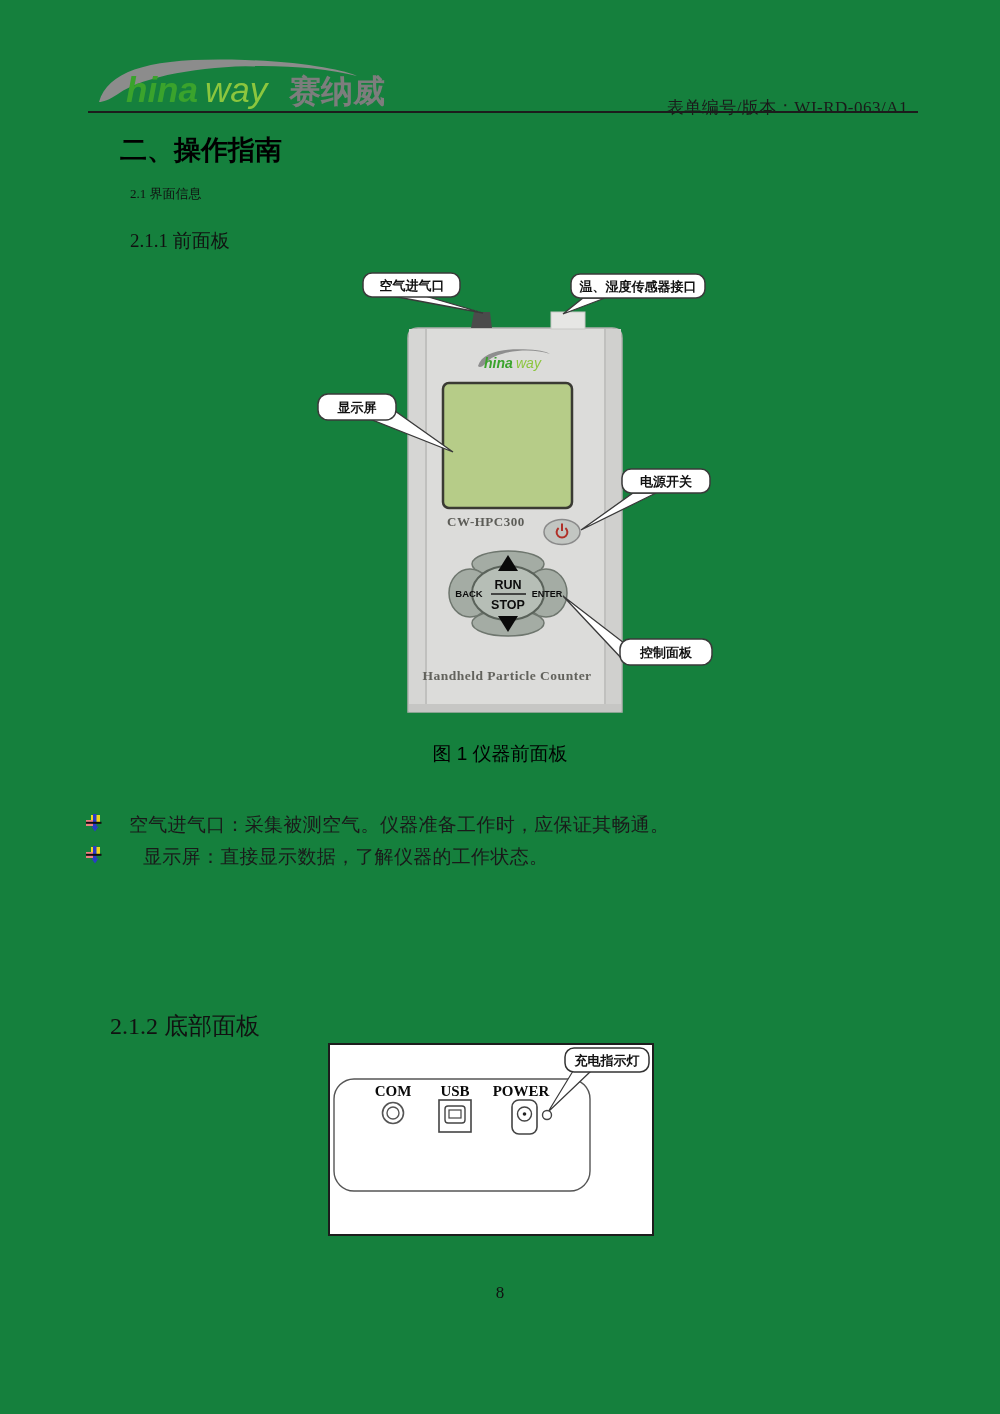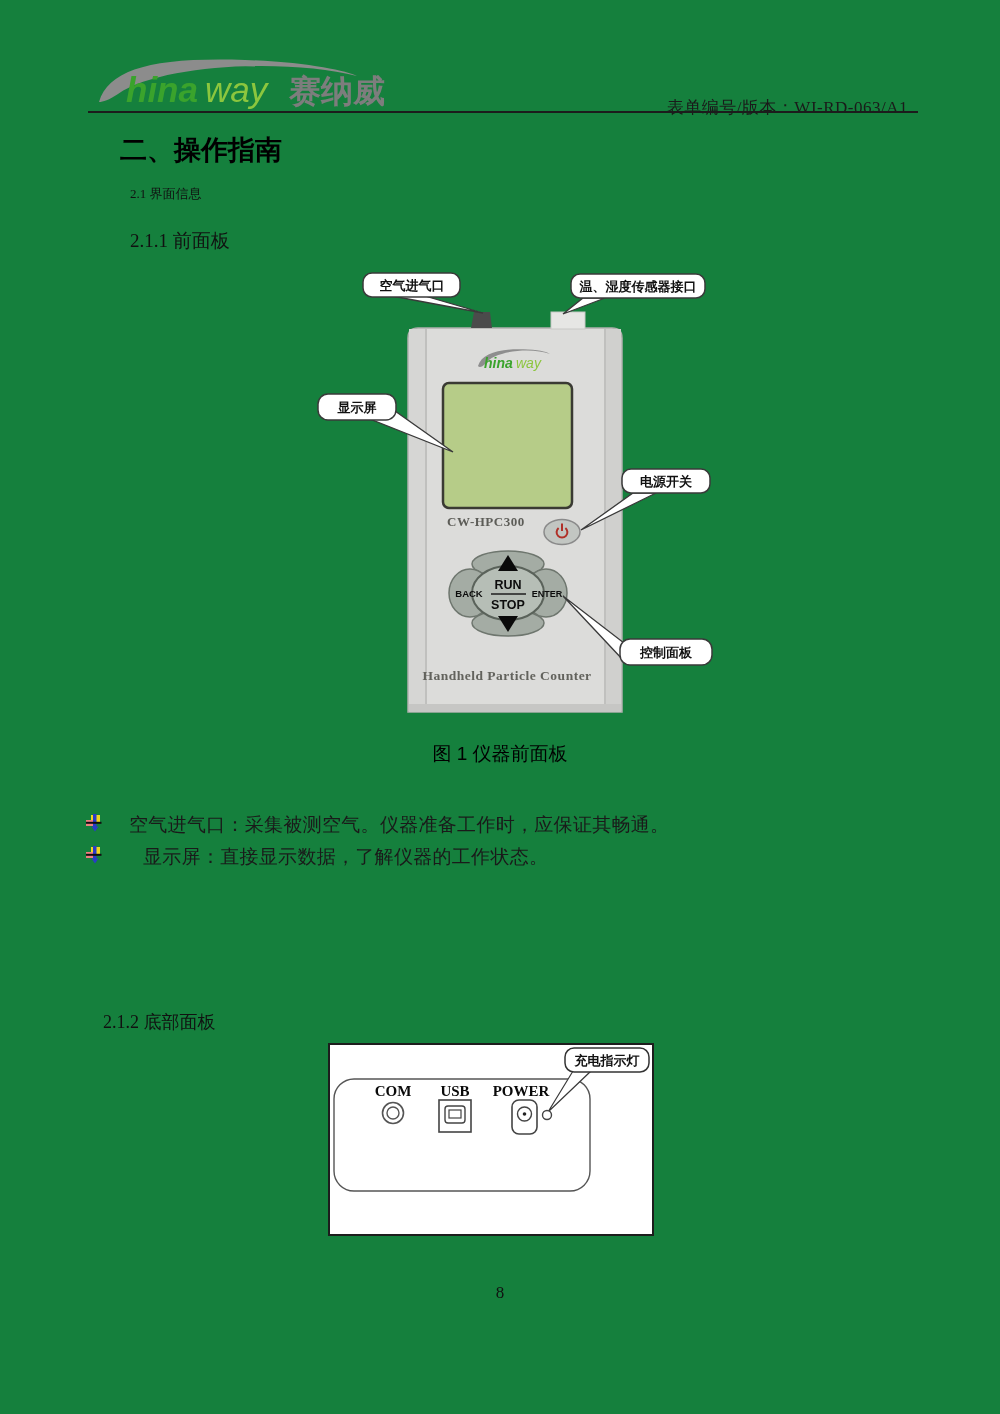--- a/index.html
+++ b/index.html
@@ -10,21 +10,21 @@
   .abs { position:absolute; }
 
   
   .doc-number { top:96px; right:92px; font-size:17px; color:#1a1a1a; letter-spacing:0.5px; }
   .header-rule { top:111px; left:88px; width:830px; border-top:2px solid #1c1c1c; }
 
   
   .title-main { top:132px; left:104px; font-family:"Liberation Sans","DejaVu Sans",sans-serif; font-weight:700; font-size:27px; color:#000;margin-left:16px; }
   .h-s21  { top:185px; left:130px; font-size:13px; }
   .h-s211 { top:228px; left:130px; font-size:19px; }
-  .h-s212 { top:1010px; left:103px; font-size:18px; }
+  .h-s212 { top:1010px; left:110px; font-size:24px; }
 
   
   .caption { left:0; width:1000px; text-align:center; font-family:"Liberation Sans","DejaVu Sans",sans-serif; font-size:19px; font-weight:500; color:#000; }
   .cap1 { top:741px; }
   .cap2 { top:1243px; }
   .page-num { top:1283px; left:0; width:1000px; text-align:center; font-size:17px; }
 
   
   .bullet-row { left:86px; display:flex; align-items:flex-start; }
   .bullet-row .bicon { flex:0 0 auto; margin-top:2px; }

